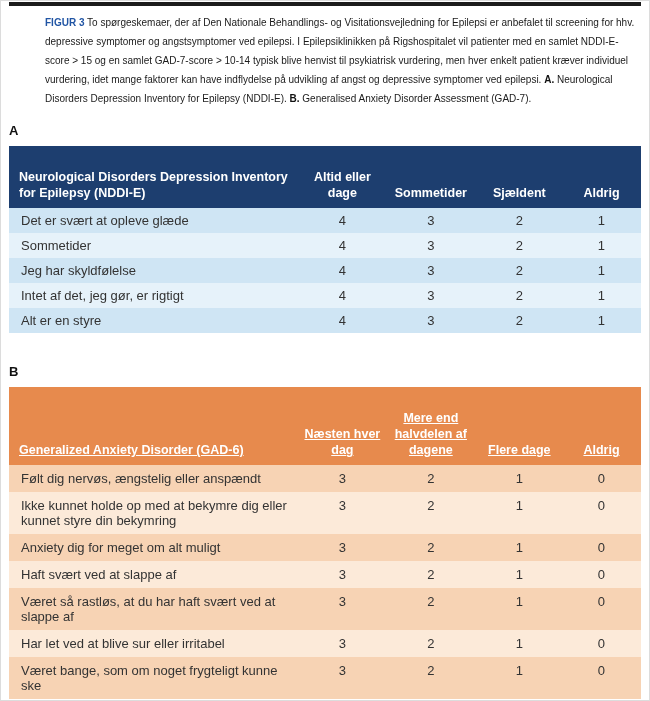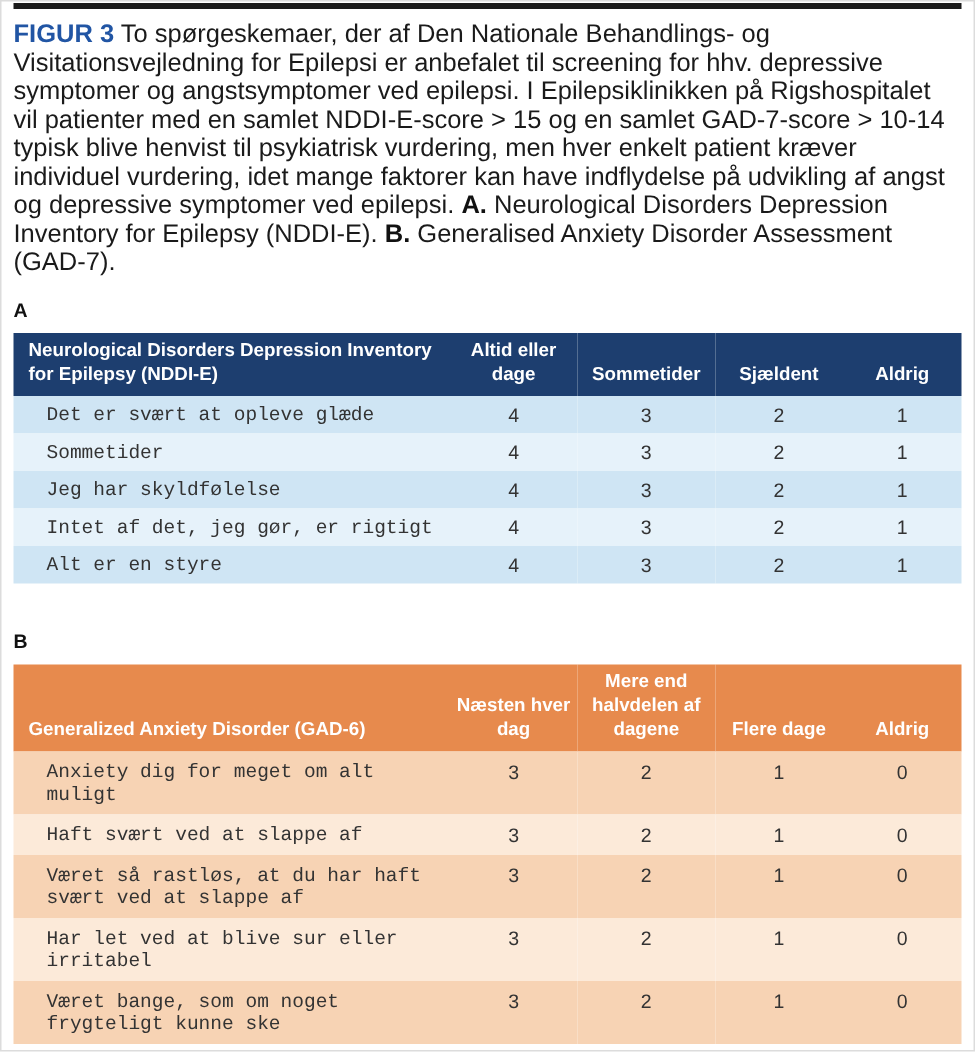--- a/index.html
+++ b/index.html
@@ -12,23 +12,24 @@
     border: 1px solid #dcdcdc;
   }
   .figure { padding: 0 8px; }
   .rule {
     height: 4px;
     background: #1b1b1b;
   }
   .rule.top { margin-top: 1px; }
   .caption {
     margin-top: 7px;
-    font-size: 17px;
+    font-size: 10px;
     line-height: 19px;
     color: #1a1a1a;
+    margin-left: 36px;
   }
   .fig-label {
     font-weight: bold;
     color: var(--figur-blue, #2155a4);
   }
   .caption b { font-weight: bold; color: #111; }
   .section-label {
     font-weight: bold;
     font-size: 13px;
     color: #111;
@@ -41,42 +42,41 @@
     border-collapse: collapse;
     table-layout: fixed;
   }
   .tbl th {
     color: #ffffff;
     font-weight: bold;
     font-size: 12.5px;
     line-height: 16px;
     vertical-align: bottom;
     text-align: center;
-    padding: 3px 3px 7px;
+    padding: 23px 3px 7px;
   }
   .tbl th.title {
     text-align: left;
     padding-left: 10px;
     padding-right: 6px;
   }
   .tbl-a thead th { background: var(--navy, #1d3e6f); }
-  .tbl-b thead th { background: var(--orange, #e78a4d); }
+  .tbl-b thead th { background: var(--orange, #e78a4d); text-decoration: underline; }
   .tbl td {
     font-size: 13px;
     line-height: 15px;
     color: #333333;
     vertical-align: top;
     padding: 5px 3px;
     text-align: center;
   }
   .tbl td.q {
     text-align: left;
-    padding-left: 22px;
+    padding-left: 12px;
     padding-right: 10px;
-    font-family: Liberation Mono, monospace;
   }
   .tbl-a tbody tr:nth-child(odd)  { background: var(--blue-row-dark, #cfe5f4); }
   .tbl-a tbody tr:nth-child(even) { background: var(--blue-row-light, #e6f2fa); }
   .tbl-b tbody tr:nth-child(odd)  { background: var(--peach-row-dark, #f7d3b4); }
   .tbl-b tbody tr:nth-child(even) { background: var(--peach-row-light, #fcead9); }
   .tbl-b tbody td { padding-top: 6px; padding-bottom: 6px; }
   col.c-q  { width: 46%; }
   col.c-1  { width: 13.5%; }
   col.c-2  { width: 14.5%; }
   col.c-3  { width: 13.5%; }
@@ -165,20 +165,34 @@
       <tr>
         <th class="title">Generalized Anxiety Disorder (GAD-6)</th>
         <th>Næsten hver dag</th>
         <th>Mere end halvdelen af dagene</th>
         <th>Flere dage</th>
         <th>Aldrig</th>
       </tr>
     </thead>
     <tbody>
         <tr>
+          <td class="q">Følt dig nervøs, ængstelig eller anspændt</td>
+          <td class="num">3</td>
+          <td class="num">2</td>
+          <td class="num">1</td>
+          <td class="num">0</td>
+        </tr>
+        <tr>
+          <td class="q">Ikke kunnet holde op med at bekymre dig eller kunnet styre din bekymring</td>
+          <td class="num">3</td>
+          <td class="num">2</td>
+          <td class="num">1</td>
+          <td class="num">0</td>
+        </tr>
+        <tr>
           <td class="q">Anxiety dig for meget om alt muligt</td>
           <td class="num">3</td>
           <td class="num">2</td>
           <td class="num">1</td>
           <td class="num">0</td>
         </tr>
         <tr>
           <td class="q">Haft svært ved at slappe af</td>
           <td class="num">3</td>
           <td class="num">2</td>

